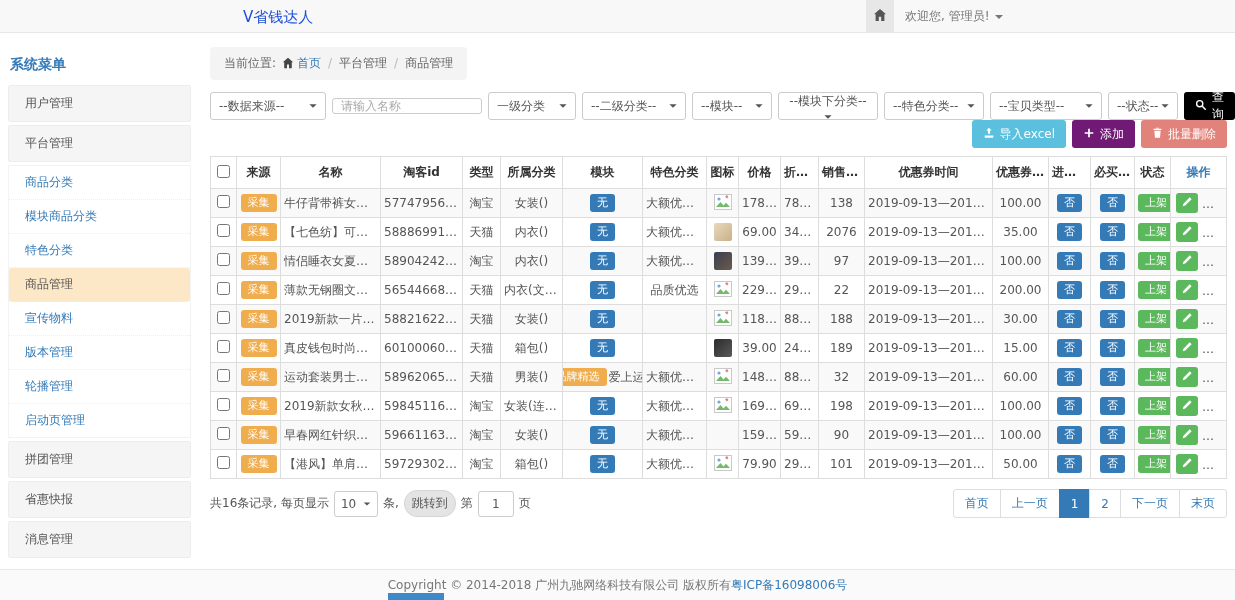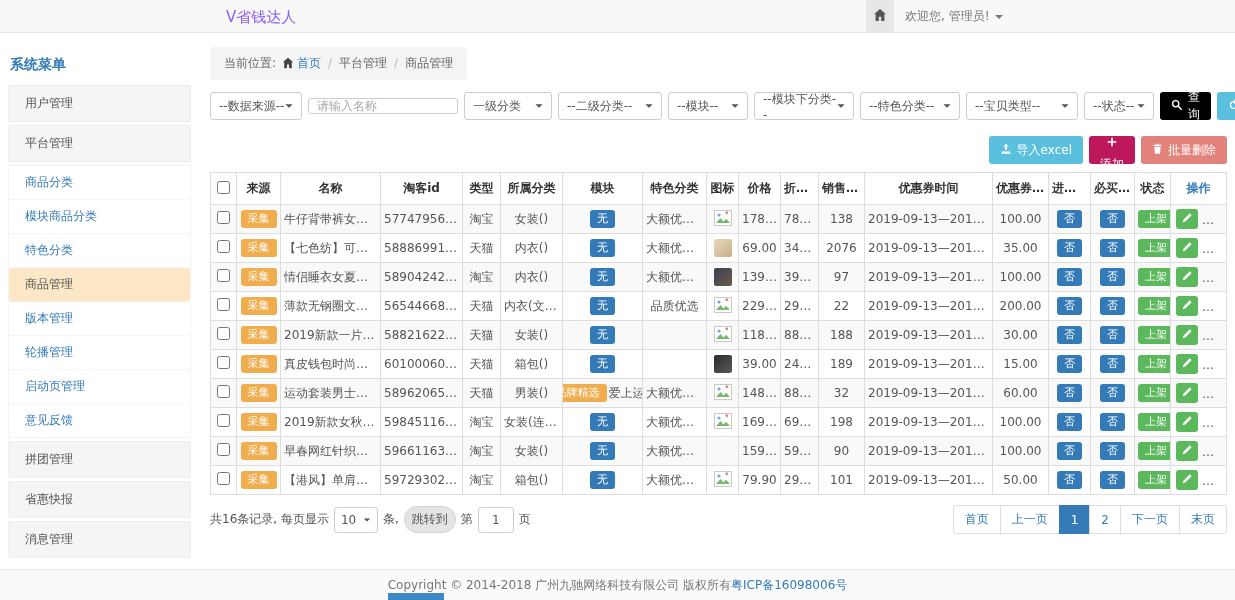--- a/index.html
+++ b/index.html
@@ -5,21 +5,21 @@
   * { box-sizing: border-box; }
   html,body { margin:0; padding:0; }
   body {
     width:1235px; height:600px; position:relative; overflow:hidden;
     font-family:"DejaVu Sans","Liberation Sans",sans-serif;
     font-size:12px; color:#555; background:#fff;
   }
   
   .top-header { position:absolute; top:0; left:0; width:1235px; height:33px;
     background:#f8f8f8; border-bottom:1px solid #e7e7e7; z-index:10; }
-  .brand { position:absolute; left:226px; top:8px; font-size:15px; color:#8b5cf6; }
+  .brand { position:absolute; left:243px; top:8px; font-size:15px; color:#1d4ed8; }
   .home-box { position:absolute; left:866px; top:0; width:28px; height:33px;
     background:#e7e7e7; display:flex; align-items:center; justify-content:center; cursor:pointer; }
   .welcome { position:absolute; left:905px; top:0; height:33px; display:flex;
     align-items:center; gap:6px; color:#777; cursor:pointer; }
   .caret-down { width:0; height:0; border-left:4px solid transparent;
     border-right:4px solid transparent; border-top:4px solid #777; display:inline-block; }
   
   .sidebar { position:absolute; left:8px; top:47px; width:183px; height:550px; overflow:hidden; }
   .side-title { color:#337ab7; font-weight:bold; font-size:14px; padding:9px 2px 11px 2px; }
   .menu-item { background:#f5f5f5; border:1px solid #ededed; border-radius:2px;
@@ -43,23 +43,23 @@
   .f-select .caret-down { border-top-color:#555; transform:scale(.9); }
   .f-input { height:16px; border:1px solid #ccc; border-radius:3px; padding:0 8px;
     color:#555; font-size:12px; flex:none; font-family:inherit; }
   .f-input::placeholder { color:#aaa; }
   .btn { height:28px; border:none; border-radius:3px; color:#fff; font-size:12px;
     display:inline-flex; align-items:center; gap:5px; padding:0 11px; cursor:pointer;
     font-family:inherit; }
   .btn-query { background:#000000; }
   .btn-reset { background:#5bc0de; }
   .btn-import { background:#5bc0de; }
-  .btn-add { background:#be185d;flex-direction:column; }
+  .btn-add { background:#701a75; }
   .btn-batch-del { background:#e2837b; }
-  .actions { margin-top:16px; display:flex; justify-content:flex-end; gap:6px; }
+  .actions { display:flex; justify-content:flex-end; gap:6px; }
   
   table { width:100%; border-collapse:collapse; margin-top:8px; table-layout:fixed; }
   th, td { border:1px solid #ddd; padding:4px 3px; text-align:center; font-size:12px;
     overflow:hidden; white-space:nowrap; text-overflow:ellipsis; vertical-align:middle; }
   th { font-weight:bold; color:#333; padding:7px 3px; background:#fff; }
   th.op-col { color:#337ab7; }
   tbody tr:nth-child(odd) { background:#f9f9f9; }
   tbody tr:nth-child(even) { background:#fff; }
   td { color:#555; }
   .badge { display:inline-block; padding:2px 7px; border-radius:3px; color:#fff;
@@ -123,57 +123,57 @@
 <aside class="sidebar">
   <div class="side-title">系统菜单</div>
   <div id="sidebar-menu">
       <div class="menu-item">用户管理</div>
       <div class="menu-item">平台管理</div>
       <div class="submenu">
         <div class="submenu-item">商品分类</div>
         <div class="submenu-item">模块商品分类</div>
         <div class="submenu-item">特色分类</div>
         <div class="submenu-item active">商品管理</div>
+        <div class="submenu-item">宣传物料</div>
         <div class="submenu-item">版本管理</div>
         <div class="submenu-item">轮播管理</div>
         <div class="submenu-item">启动页管理</div>
-        <div class="submenu-item">意见反馈</div>
       </div>
       <div class="menu-item">拼团管理</div>
       <div class="menu-item">省惠快报</div>
       <div class="menu-item">消息管理</div>
     </div>
 </aside>
 
 <main class="main">
   <div class="breadcrumb">
     <span>当前位置:</span><span class="bc-home-icon"><svg width="12" height="12" viewBox="0 0 14 14">
           <path d="M7 1L1 6.2h1.6V13h3.2V8.8h2.4V13h3.2V6.2H13L7 1z" fill="#444"></path>
         </svg></span><a class="bc-link">首页</a><span class="sep">/</span><span>平台管理</span><span class="sep">/</span><span>商品管理</span>
   </div>
 
   <div class="filters" id="filter-bar">
-      <div class="f-select" style="width: 92px;">
+      <div class="f-select" style="width: 116px;">
         <span>--数据来源--</span>
         <span class="caret-down"></span>
       </div>
       <input class="f-input" placeholder="请输入名称" style="width: 150px;">
       <div class="f-select" style="width: 88px;">
         <span>一级分类</span>
         <span class="caret-down"></span>
       </div>
       <div class="f-select" style="width: 104px;">
         <span>--二级分类--</span>
         <span class="caret-down"></span>
       </div>
       <div class="f-select" style="width: 80px; text-align: right;">
         <span>--模块--</span>
         <span class="caret-down"></span>
       </div>
-      <div class="f-select" style="width: 100px;">
+      <div class="f-select" style="width: 100px; flex-direction: column;">
         <span>--模块下分类--</span>
         <span class="caret-down"></span>
       </div>
       <div class="f-select" style="width: 100px;">
         <span>--特色分类--</span>
         <span class="caret-down"></span>
       </div>
       <div class="f-select" style="width: 112px;">
         <span>--宝贝类型--</span>
         <span class="caret-down"></span>

